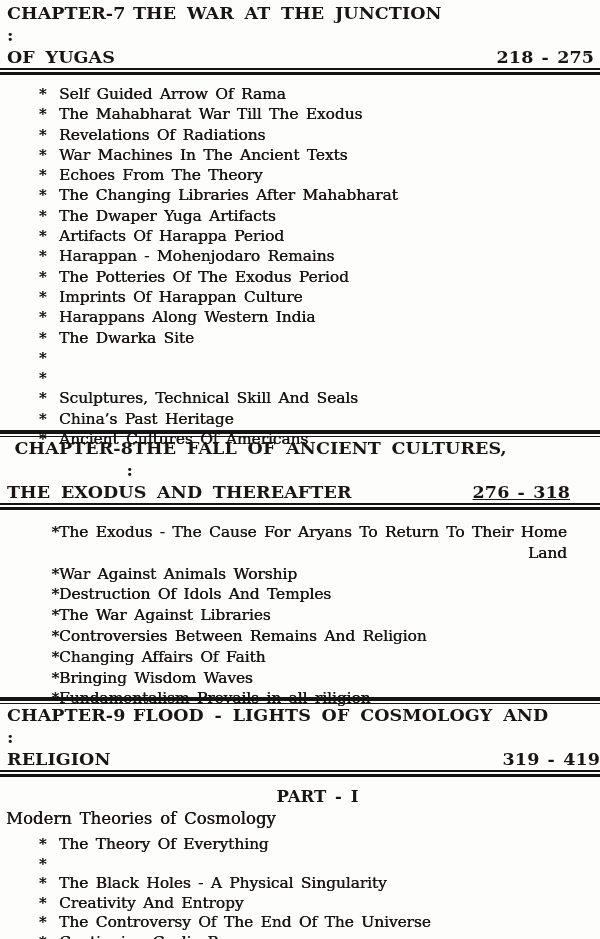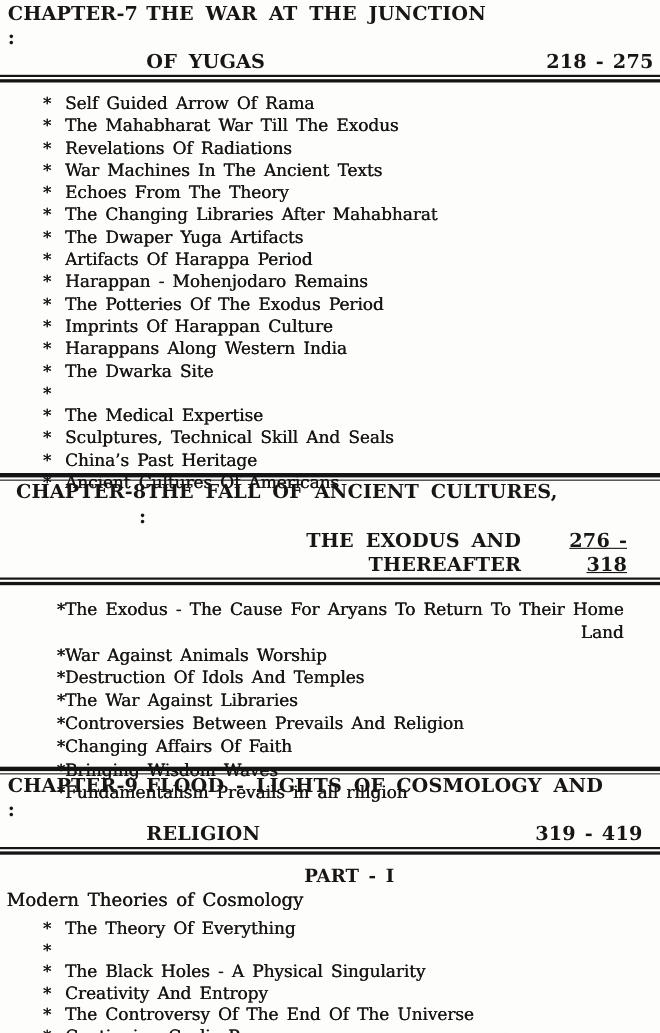--- a/index.html
+++ b/index.html
@@ -15,25 +15,25 @@
   .chapter { position:absolute; left:0; width:600px; }
   .chap-7 { top:2px; }
   .chap-8 { top:430px;text-align:right; }
   .chap-9 { top:697px; }
 
   
   .chap-head { padding-left:7px; font-weight:bold; font-size:17.5px; letter-spacing:0.1px; word-spacing:4.5px; }
   .head-row1 { display:flex; line-height:22px; }
   .head-label { flex:0 0 126px; }
   .head-row2 { display:flex; line-height:22px; }
-  .head-title2 { margin-left:126px; }
+  .head-title2 { }
   .head-pages { margin-left:auto; word-spacing:2px; }
   .chap-7 .head-pages { padding-right:6px;text-align:center; }
   .chap-8 .head-pages { padding-right:30px;text-decoration:underline; }
-  .chap-9 .head-pages { padding-right:16px; }
+  .chap-9 .head-pages { padding-right:0; }
 
   
   .dbl-rule { display:flex; flex-direction:column; }
   .dbl-rule i { display:block; border:0; }
   .dbl-rule .thin  { height:1.5px; background:#141414; }
   .dbl-rule .thick { height:3.5px; background:#141414; }
   .dbl-rule.thin-top  .thin  { margin-bottom:2px; }
   .dbl-rule.thick-top .thick { margin-bottom:2px; }
 
   
@@ -133,21 +133,20 @@
         </li>
         <li>
           <span class="bullet">*</span>
           <span class="item-text">The Dwarka Site</span>
         </li>
         <li>
           <span class="bullet">*</span>
         </li>
         <li>
           <span class="bullet">*</span>
-          <span class="item-text">The Medical Expertise</span>
         </li>
         <li>
           <span class="bullet">*</span>
           <span class="item-text">Sculptures, Technical Skill And Seals</span>
         </li>
         <li>
           <span class="bullet">*</span>
           <span class="item-text">China’s Past Heritage</span>
         </li>
         <li>
@@ -189,21 +188,21 @@
         <li>
           <span class="bullet">*</span>
           <span class="item-text">Destruction Of Idols And Temples</span>
         </li>
         <li>
           <span class="bullet">*</span>
           <span class="item-text">The War Against Libraries</span>
         </li>
         <li>
           <span class="bullet">*</span>
-          <span class="item-text">Controversies Between Prevails And Religion</span>
+          <span class="item-text">Controversies Between Remains And Religion</span>
         </li>
         <li>
           <span class="bullet">*</span>
           <span class="item-text">Changing Affairs Of Faith</span>
         </li>
         <li>
           <span class="bullet">*</span>
           <span class="item-text">Bringing Wisdom Waves</span>
         </li>
         <li>

